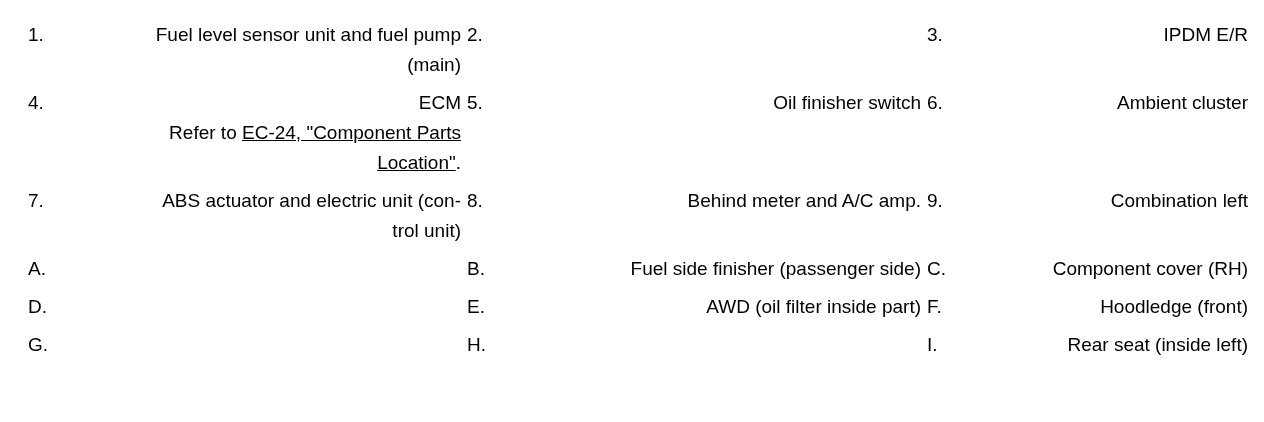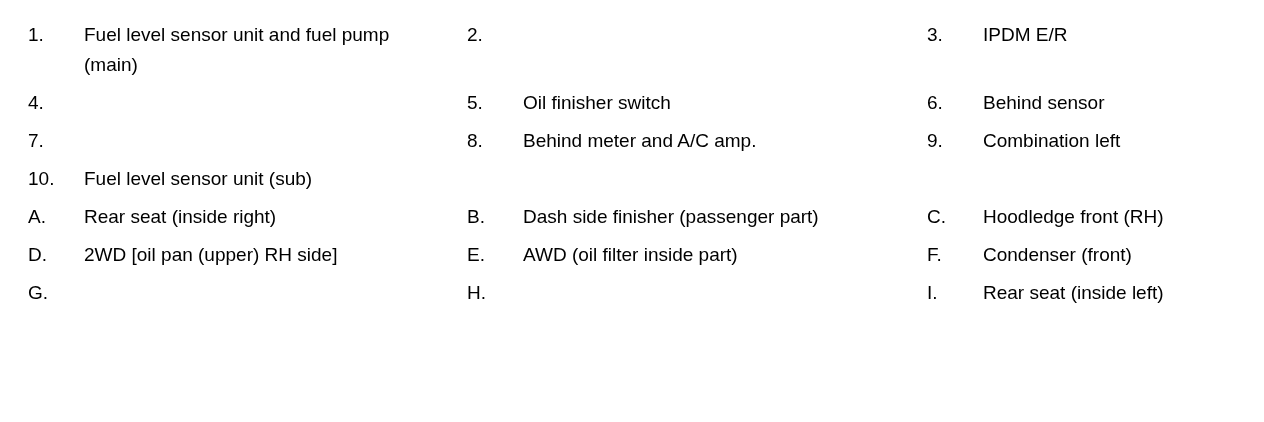--- a/index.html
+++ b/index.html
@@ -13,21 +13,21 @@
     color: #000000;
     overflow: hidden;
   }
   .page { padding: 20px 10px 0 28px; }
   .row { display: flex; align-items: flex-start; margin-bottom: 8px; }
   .cell { display: flex; align-items: flex-start; }
   .c1 { width: 439px; }
   .c2 { width: 460px; }
   .c3 { flex: 1; }
   .num { flex: 0 0 56px; }
-  .txt { flex: 1; white-space: pre-line; padding-right: 6px; }
+  .txt { flex: 1; white-space: pre-line; padding-right: 6px; text-align: right; }
   .ref-link {
     color: #000000;
     text-decoration: underline;
     cursor: pointer;
   }
 </style>
 </head>
 <body>
 
 <div class="page">
@@ -43,79 +43,76 @@
     </div>
     <div class="cell c3">
       <span class="num">3.</span>
       <span class="txt">IPDM E/R</span>
     </div>
   </div>
 
   <div class="row">
     <div class="cell c1">
       <span class="num">4.</span>
+      <span class="txt"><span>ECM
+Refer to </span><a class="ref-link">EC-24, "Component Parts
+Location"</a><span>.</span></span>
     </div>
     <div class="cell c2">
       <span class="num">5.</span>
       <span class="txt">Oil finisher switch</span>
     </div>
     <div class="cell c3">
       <span class="num">6.</span>
-      <span class="txt">Behind sensor</span>
+      <span class="txt">Ambient cluster</span>
     </div>
   </div>
 
   <div class="row">
     <div class="cell c1">
       <span class="num">7.</span>
+      <span class="txt">ABS actuator and electric unit (con-
+trol unit)</span>
     </div>
     <div class="cell c2">
       <span class="num">8.</span>
       <span class="txt">Behind meter and A/C amp.</span>
     </div>
     <div class="cell c3">
       <span class="num">9.</span>
       <span class="txt">Combination left</span>
     </div>
   </div>
 
-  <div class="row">
-    <div class="cell c1">
-      <span class="num">10.</span>
-      <span class="txt">Fuel level sensor unit (sub)</span>
-    </div>
-  </div>
 
   <div class="row">
     <div class="cell c1">
       <span class="num">A.</span>
-      <span class="txt">Rear seat (inside right)</span>
     </div>
     <div class="cell c2">
       <span class="num">B.</span>
-      <span class="txt">Dash side finisher (passenger part)</span>
+      <span class="txt">Fuel side finisher (passenger side)</span>
     </div>
     <div class="cell c3">
       <span class="num">C.</span>
-      <span class="txt">Hoodledge front (RH)</span>
+      <span class="txt">Component cover (RH)</span>
     </div>
   </div>
 
   <div class="row">
     <div class="cell c1">
       <span class="num">D.</span>
-      <span class="txt">2WD [oil pan (upper) RH side]</span>
     </div>
     <div class="cell c2">
       <span class="num">E.</span>
       <span class="txt">AWD (oil filter inside part)</span>
     </div>
     <div class="cell c3">
       <span class="num">F.</span>
-      <span class="txt">Condenser (front)</span>
+      <span class="txt">Hoodledge (front)</span>
     </div>
   </div>
 
   <div class="row">
     <div class="cell c1">
       <span class="num">G.</span>
     </div>
     <div class="cell c2">
       <span class="num">H.</span>
     </div>

